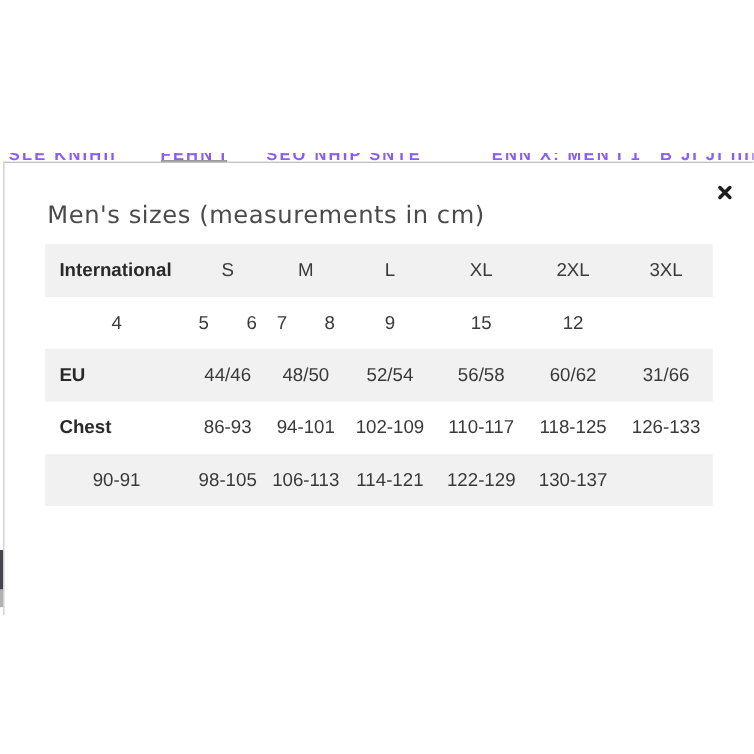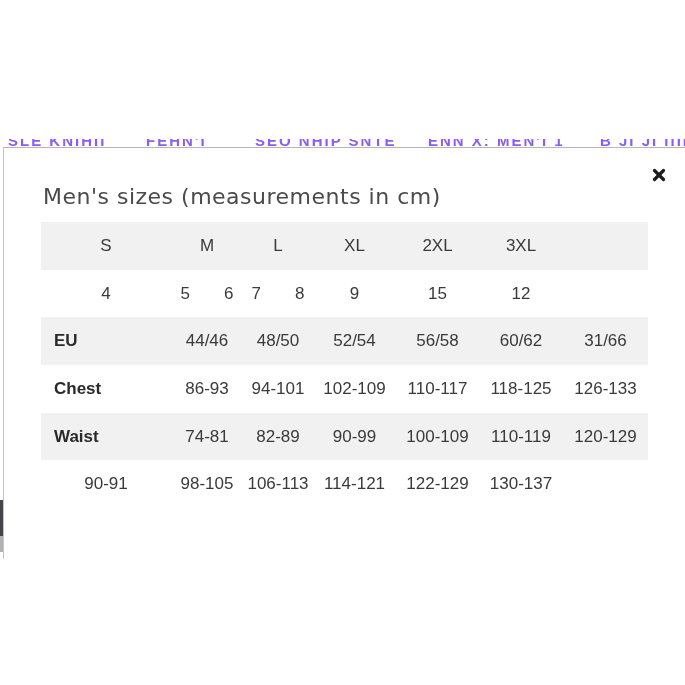--- a/index.html
+++ b/index.html
@@ -14,22 +14,22 @@
     position:absolute;top:139px;height:8px;overflow:hidden;
     white-space:nowrap;
   }
   .nav-frag span{
     display:block;margin-top:-6px;
     font-size:15px;line-height:15px;font-weight:700;letter-spacing:2px;
     color:#8b5cf6;text-transform:uppercase;
   }
   .nav-frag:nth-of-type(1){left:8px;}
   .nav-frag:nth-of-type(2){left:146px;text-decoration:underline;}
-  .nav-frag:nth-of-type(3){left:255px;}
-  .nav-frag:nth-of-type(4){left:428px;}
+  .nav-frag:nth-of-type(3){left:242px;}
+  .nav-frag:nth-of-type(4){left:447px;}
   .nav-frag:nth-of-type(5){left:600px;width:85px;}
 
   
   .edge-sliver-dark{
     position:absolute;left:0;top:500px;width:3px;height:36px;background:#45454d;
   }
   .edge-sliver-light{
     position:absolute;left:0;top:536px;width:3px;height:16px;background:#b0b0b5;
   }
 
@@ -102,20 +102,21 @@
         <line x1="11.5" y1="2.5" x2="2.5" y2="11.5" stroke="#1c1c1c" stroke-width="3.2" stroke-linecap="round"></line>
       </svg>
     </span>
   </button>
 
   <h2 class="modal-title">Men's sizes (measurements in cm)</h2>
 
   <div class="size-table">
 
     <div class="t-row">
+      <div class="t-label">International</div>
       <div class="t-cell">S</div>
       <div class="t-cell">M</div>
       <div class="t-cell">L</div>
       <div class="t-cell">XL</div>
       <div class="t-cell">2XL</div>
       <div class="t-cell">3XL</div>
     </div>
 
     <div class="t-row">
       <div class="t-cell">4</div>
@@ -139,29 +140,20 @@
     <div class="t-row">
       <div class="t-label">Chest</div>
       <div class="t-cell">86-93</div>
       <div class="t-cell">94-101</div>
       <div class="t-cell">102-109</div>
       <div class="t-cell">110-117</div>
       <div class="t-cell">118-125</div>
       <div class="t-cell">126-133</div>
     </div>
 
-    <div class="t-row">
-      <div class="t-label">Waist</div>
-      <div class="t-cell">74-81</div>
-      <div class="t-cell">82-89</div>
-      <div class="t-cell">90-99</div>
-      <div class="t-cell">100-109</div>
-      <div class="t-cell">110-119</div>
-      <div class="t-cell">120-129</div>
-    </div>
 
     <div class="t-row">
       <div class="t-cell">90-91</div>
       <div class="t-cell">98-105</div>
       <div class="t-cell">106-113</div>
       <div class="t-cell">114-121</div>
       <div class="t-cell">122-129</div>
       <div class="t-cell">130-137</div>
     </div>
 

